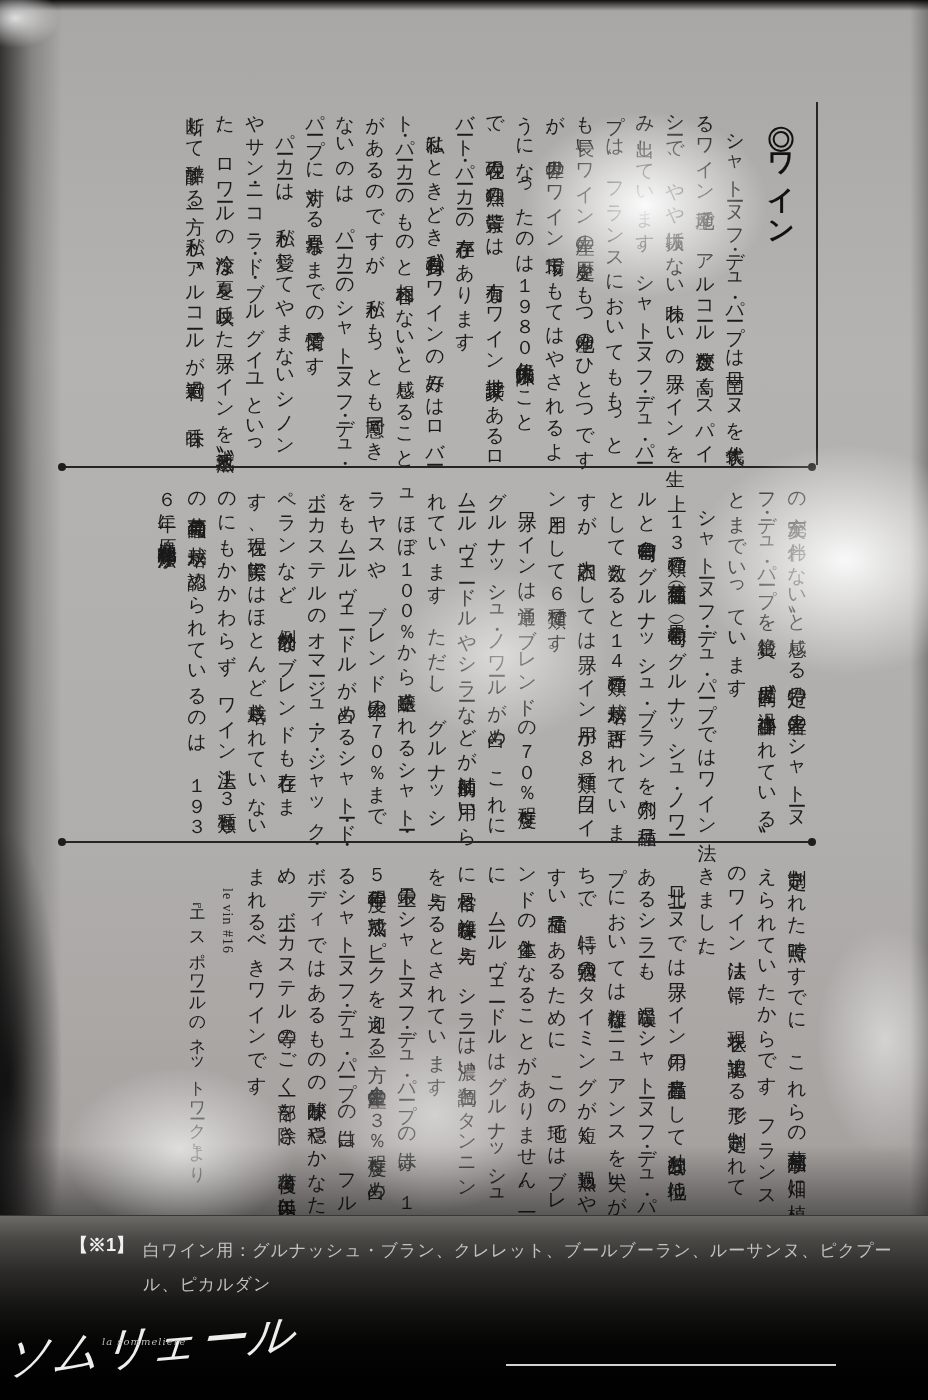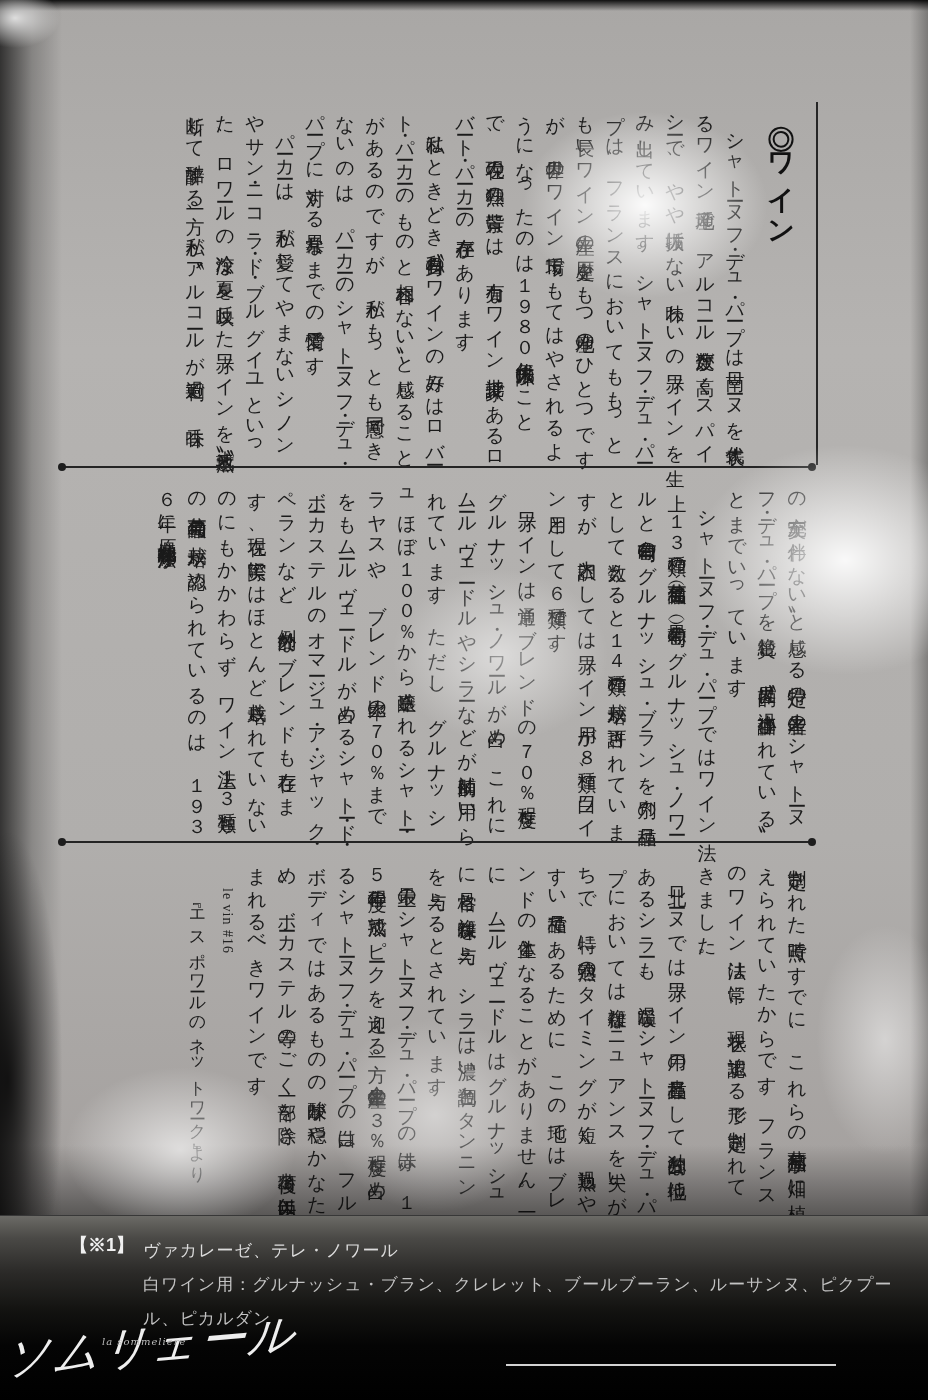--- a/index.html
+++ b/index.html
@@ -154,21 +154,20 @@
     <p class="noindent">制定された時点ですでに、これらの葡萄品種が畑に植えられていたからです。フランスのワイン法は常に、現状を追認する形で制定されてきました。</p>
     <p class="indent">北ローヌでは赤ワイン用の貴品種として独占的な地位にあるシラーも、温暖なシャトーヌフ・デュ・パープにおいては複雑なニュアンスを失いがちで、特に適熟のタイミングが短く、過熟しやすい品種であるために、この地ではブレンドの主体となることがありません。一般に、ムールヴェードルはグルナッシュに骨格と複雑味を与え、シラーは濃い色調とタンニンを与えるとされています。</p>
     <p class="indent">最上のシャトーヌフ・デュ・パープの赤は、１５年程度の熟成でピークを迎える一方、全生産量の３％程度を占めるシャトーヌフ・デュ・パープの白は、フル・ボディではあるものの酸味が穏やかなため、ボーカステル等のごく一部を除き、出荷後３年以内に飲まれるべきワインです。</p>
     <p class="cite-latin">le vin #16</p>
     <p class="cite-source">『エスポワールのネットワーク』より</p>
   </section>
 
   <div class="band">
     <span class="fn-marker">【※1】</span>
     <div class="fn-lines">
-      <div class="fn-line2">ヴァカレーゼ、テレ・ノワール</div>
       <div class="fn-line3">白ワイン用：グルナッシュ・ブラン、クレレット、ブールブーラン、ルーサンヌ、ピクプール、ピカルダン</div>
     </div>
   </div>
 
   <div class="footer-logo">ソムリェール</div>
   <div class="footer-logo-sub">la sommeliere</div>
   <div class="footer-line"></div>
 
   <div class="lighting"></div>
 

